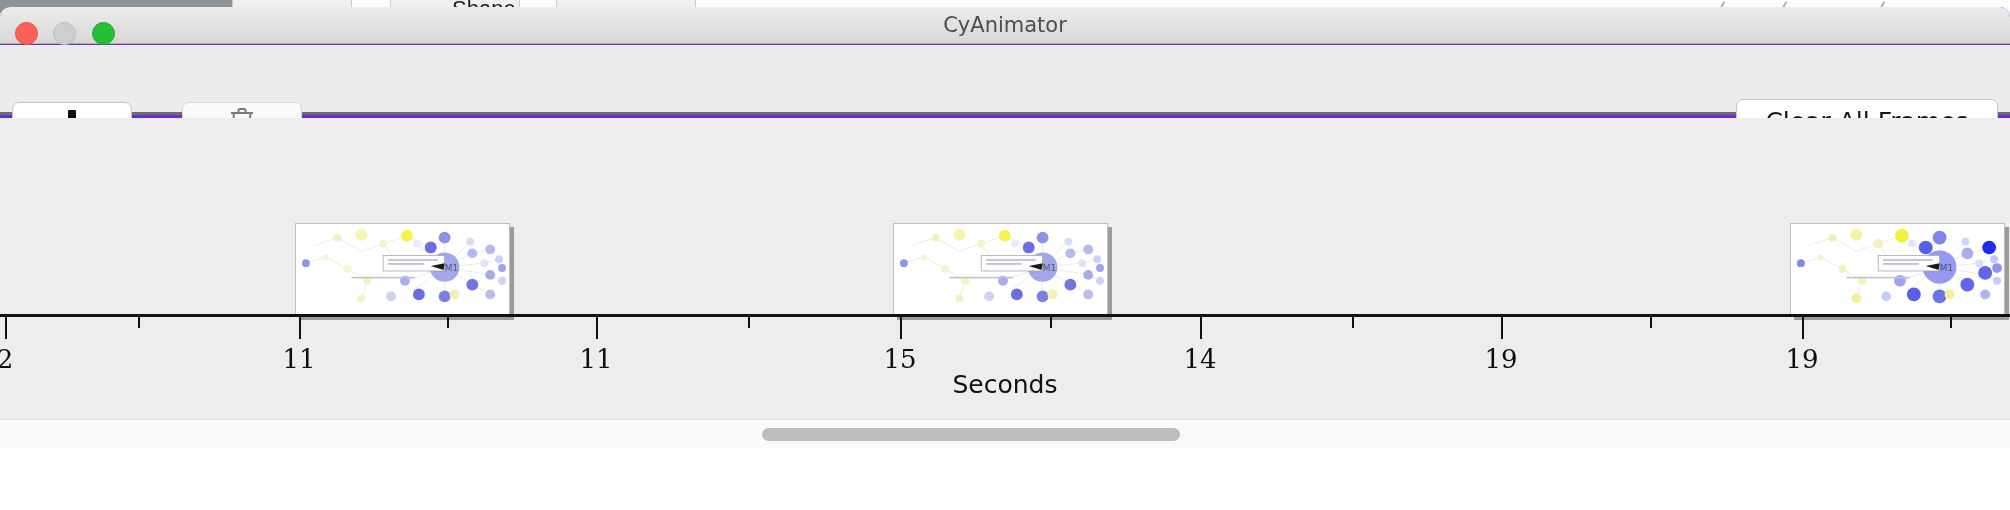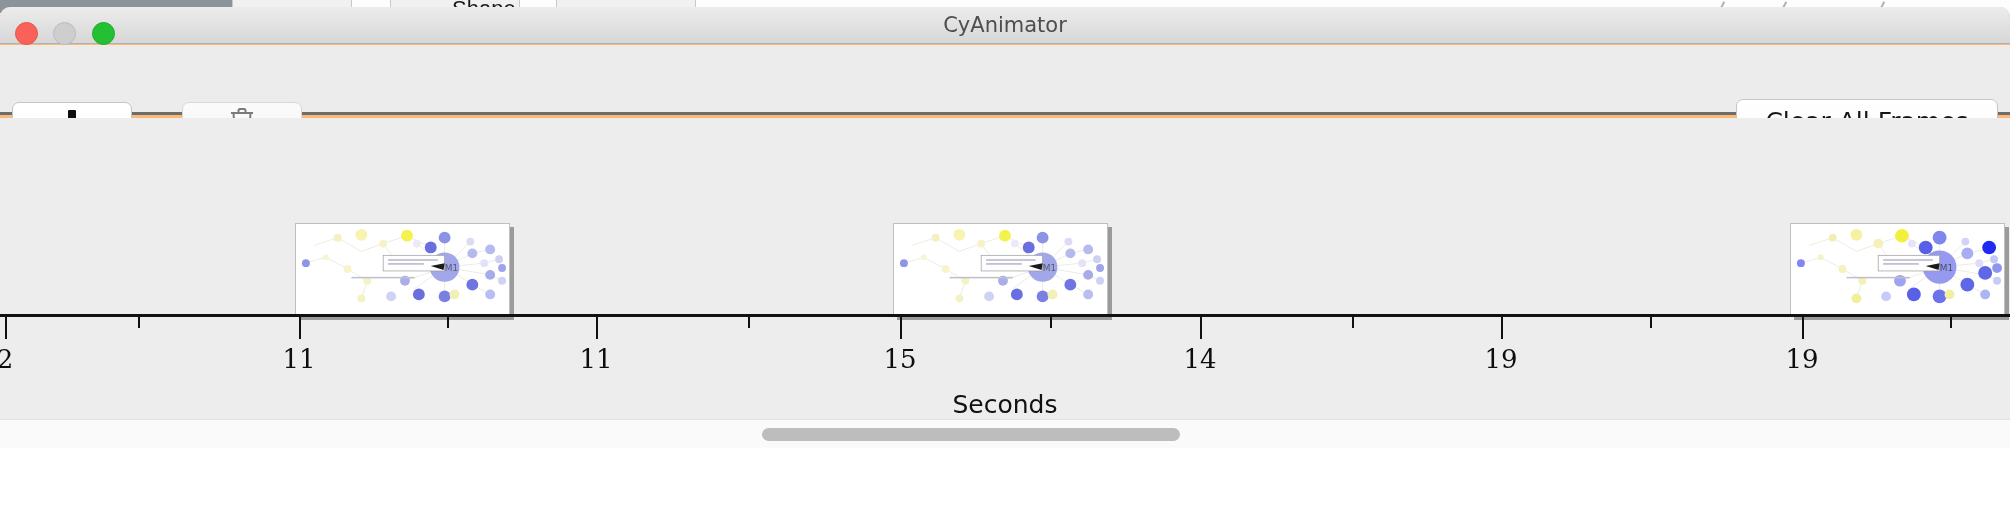--- a/index.html
+++ b/index.html
@@ -35,21 +35,21 @@
     white-space: nowrap; overflow: hidden;
   }
   .bg-slash {
     position: absolute; top: 1px; width: 2px; height: 14px;
     background: #aeb2b6; transform: rotate(28deg);
   }
 
   
   .window {
     position: absolute; left: 0; top: 7px; width: 2010px; height: 441px;
-    background: #fdba74;
+    background: #6d28d9;
     border-top-left-radius: 10px; border-top-right-radius: 10px;
     overflow: hidden;
   }
 
   
   .titlebar {
     position: absolute; left: 0; top: 0; width: 2010px; height: 37px;
     background: linear-gradient(to bottom, #ececec 0%, #d7d7d7 100%);
     border-bottom: 1px solid #b0b0b0;
   }
@@ -130,21 +130,20 @@
     position: absolute; top: 30px;
     font-size: 26px; color: #0d0d0d;
     font-family: "DejaVu Serif", serif;
     transform: translateX(-50%);
     white-space: nowrap;
   }
   .axis-title {
     position: absolute; left: 0; top: 252px; width: 2010px;
     text-align: center; font-size: 25px; color: #111;
     font-family: "DejaVu Sans", sans-serif;
-    margin-top: 20px;
   }
 
   
   .hscroll-wrap {
     position: absolute; left: 0; top: 412px; width: 2010px; height: 30px;
     background: #fafafa;
     border-top: 1px solid #e2e2e2;
     border-bottom: 1px solid #cfcfcf;
   }
   .hscroll-thumb {

